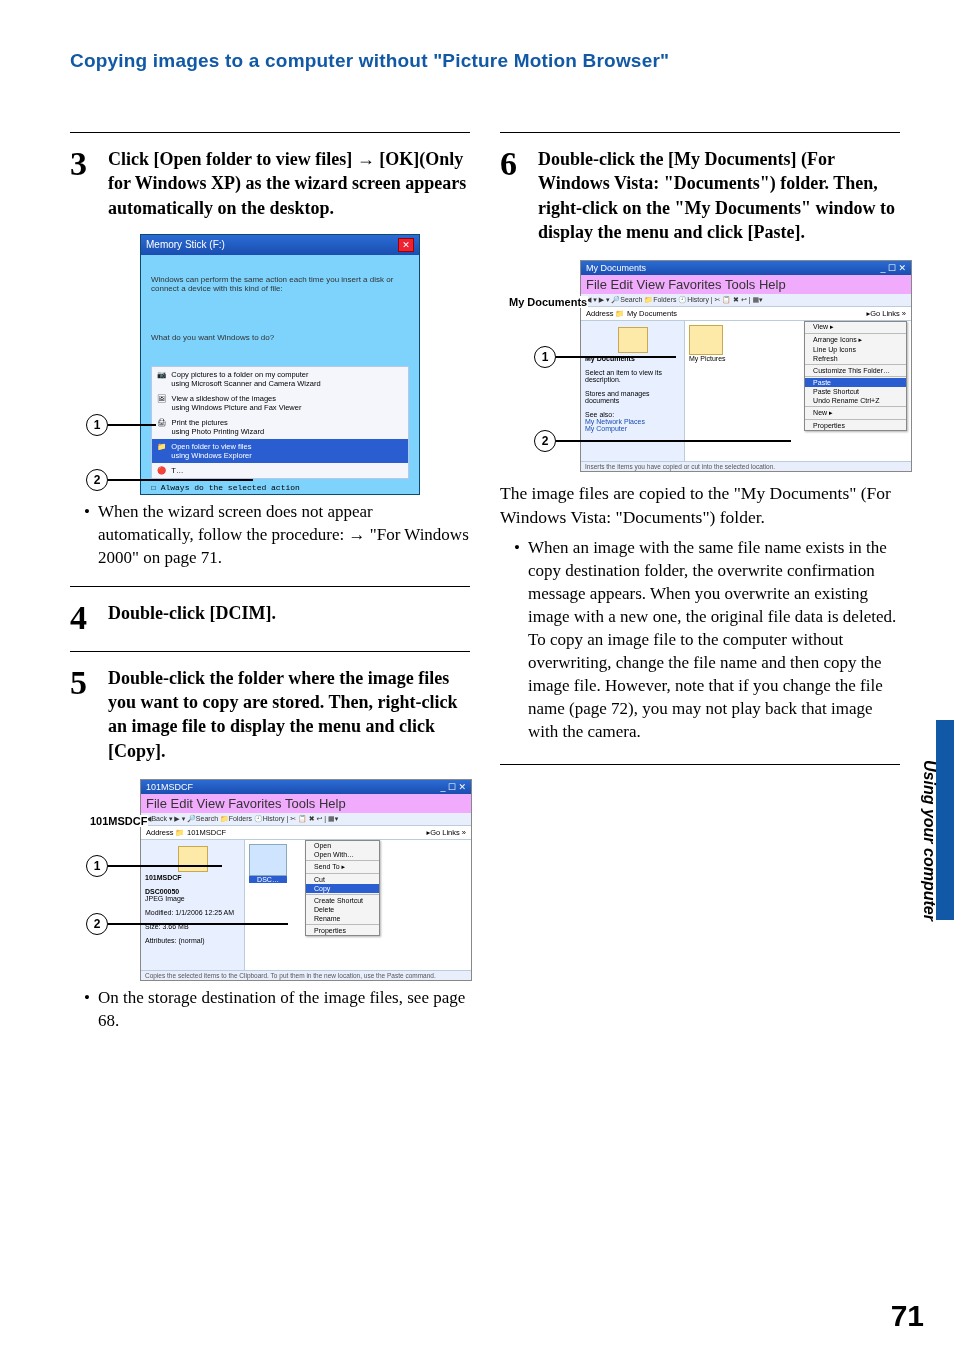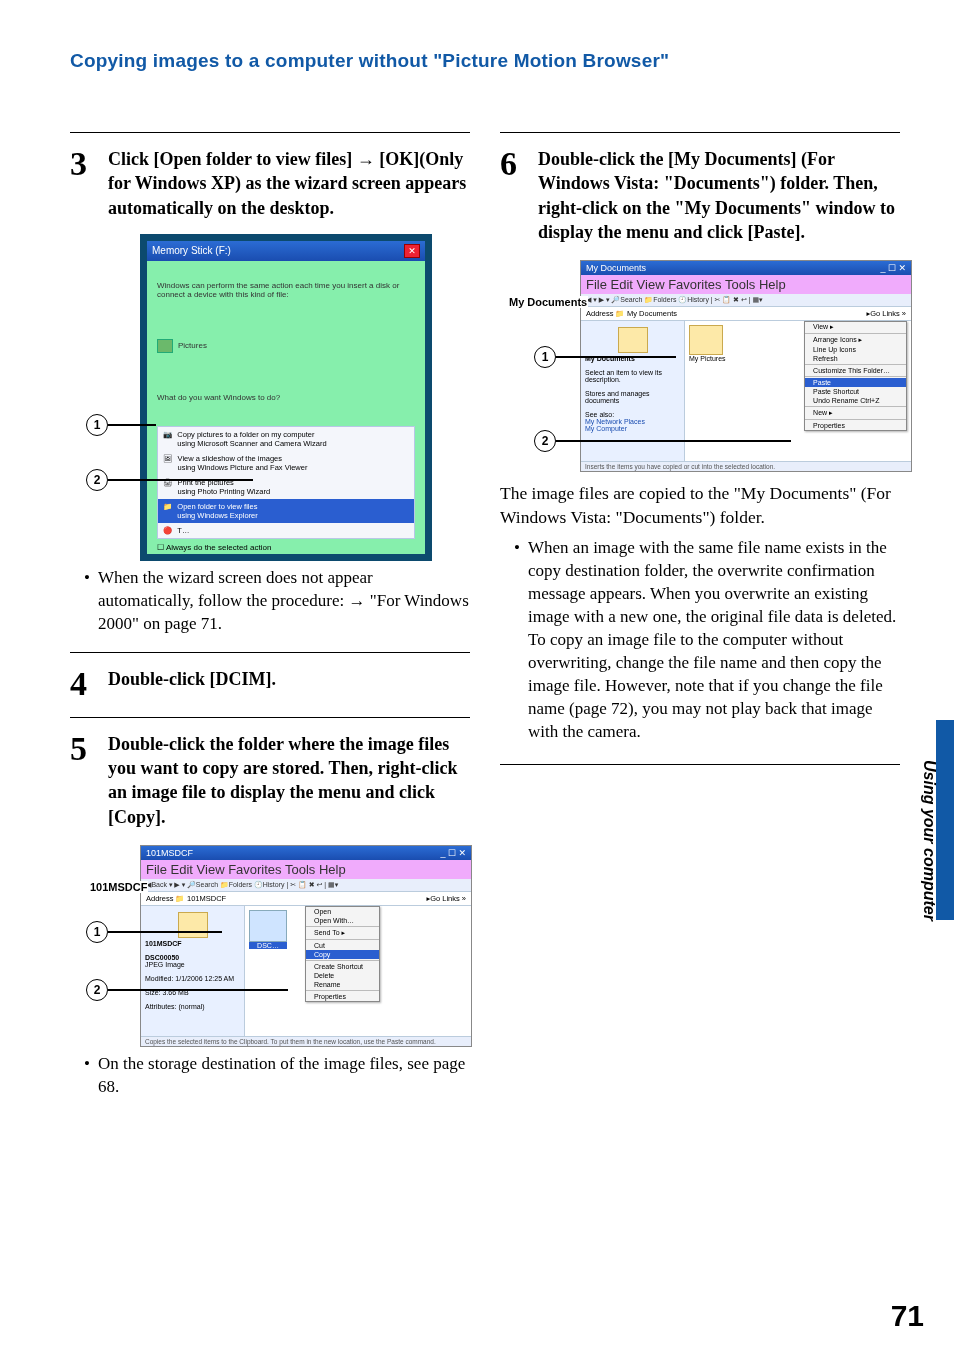--- a/index.html
+++ b/index.html
@@ -51,32 +51,32 @@
   .sidebar{
     position:absolute;right:0;top:720px;width:18px;height:200px;
     background:#1159a6;
   }
   .pagenum{
     position:absolute;right:30px;bottom:24px;
     font-family:Arial,Helvetica,sans-serif;font-weight:bold;font-size:30px;
   }
 
   
-  .winbox{background:#86efac;border:7px solid #0c4a6e;font-family:"Tahoma",Arial,sans-serif;}
+  .winbox{background:#7dd3fc;border:1px solid #0c4a6e;font-family:"Tahoma",Arial,sans-serif;}
   .titlebar{background:linear-gradient(#2b6cd4,#1a4db0);color:#fff;font-size:10px;
     padding:3px 5px;display:flex;justify-content:space-between;align-items:center;}
   .closex{background:#e23;width:14px;height:12px;color:#fff;font-size:9px;
     display:flex;align-items:center;justify-content:center;border:1px solid #900;}
   .wiztxt{font-size:8px;padding:20px 10px;color:#333;}
   .wizlist{background:#f4f6fb;margin:4px 10px;border:1px solid #b8c7e6;font-size:7.5px;}
   .wizitem{padding:3px 5px;display:flex;gap:5px;align-items:flex-start;}
   .wizitem.sel{background:#2a5ed0;color:#fff;}
   .btnrow{display:flex;justify-content:flex-end;gap:8px;padding:6px 10px;}
   .btn{border:1px solid #888;padding:1px 14px;font-size:9px;background:#efefef;}
-  .chkrow{font-size:8px;padding:0 10px 2px;}
+  .chkrow{font-size:8px;padding:0 10px 2px;font-family:Liberation Mono, monospace;}
   .explorer{background:#fff;border:1px solid #888;font-family:Tahoma,Arial,sans-serif;}
   .exp-title{background:linear-gradient(#2b6cd4,#1a4db0);color:#fff;font-size:9px;padding:2px 5px;
     display:flex;justify-content:space-between;}
   .menubar{font-size:13px;background:#f0abfc;padding:2px 5px;color:#333;}
   .toolbar{font-size:7px;background:#e8eefb;padding:2px 5px;color:#333;border-bottom:1px solid #bcd;}
   .addrbar{font-size:7.5px;padding:2px 5px;border-bottom:1px solid #bcd;display:flex;justify-content:space-between;}
   .expbody{display:flex;height:130px;}
   .leftpane{width:95px;background:#e8f0ff;border-right:1px solid #bcd;font-size:7px;padding:4px;}
   .rightpane{flex:1;background:#fff;font-size:7.5px;position:relative;padding:4px;}
   .ctxmenu{position:absolute;background:#f4f4f4;border:1px solid #888;font-size:7px;
@@ -110,24 +110,20 @@
       </div>
     </div>
 
     <div class="shot-outer" style="margin-top:14px">
       <div class="winbox" style="width:278px;margin-left:50px">
         <div class="titlebar">
           <span>Memory Stick (F:)</span>
           <span class="closex">✕</span>
         </div>
         <div class="wiztxt">Windows can perform the same action each time you insert a disk or connect a device with this kind of file:</div>
-        <div class="wiztxt" style="display:flex;gap:5px;align-items:center">
-          <span style="width:14px;height:12px;background:#6bb96b;border:1px solid #2a7;display:inline-block"></span>
-          <span>Pictures</span>
-        </div>
         <div class="wiztxt">What do you want Windows to do?</div>
         <div class="wizlist">
           <div class="wizitem">
               <span>📷</span>
               <span style="white-space:pre-line">Copy pictures to a folder on my computer
 using Microsoft Scanner and Camera Wizard</span>
             </div>
           <div class="wizitem">
               <span>🖼</span>
               <span style="white-space:pre-line">View a slideshow of the images

